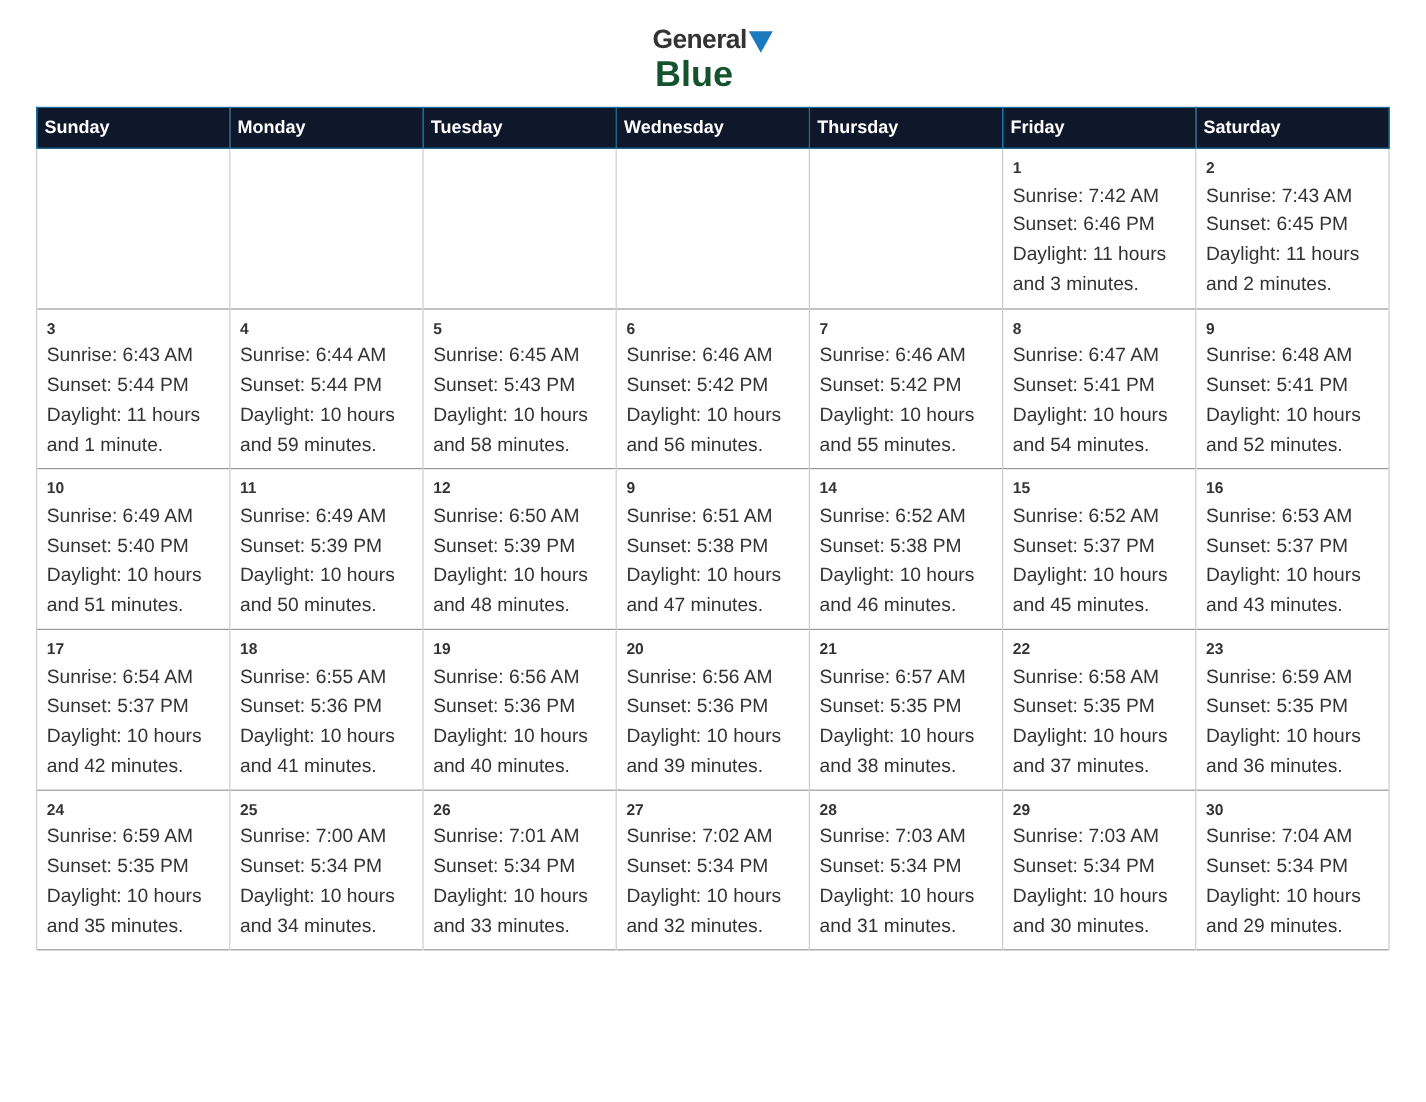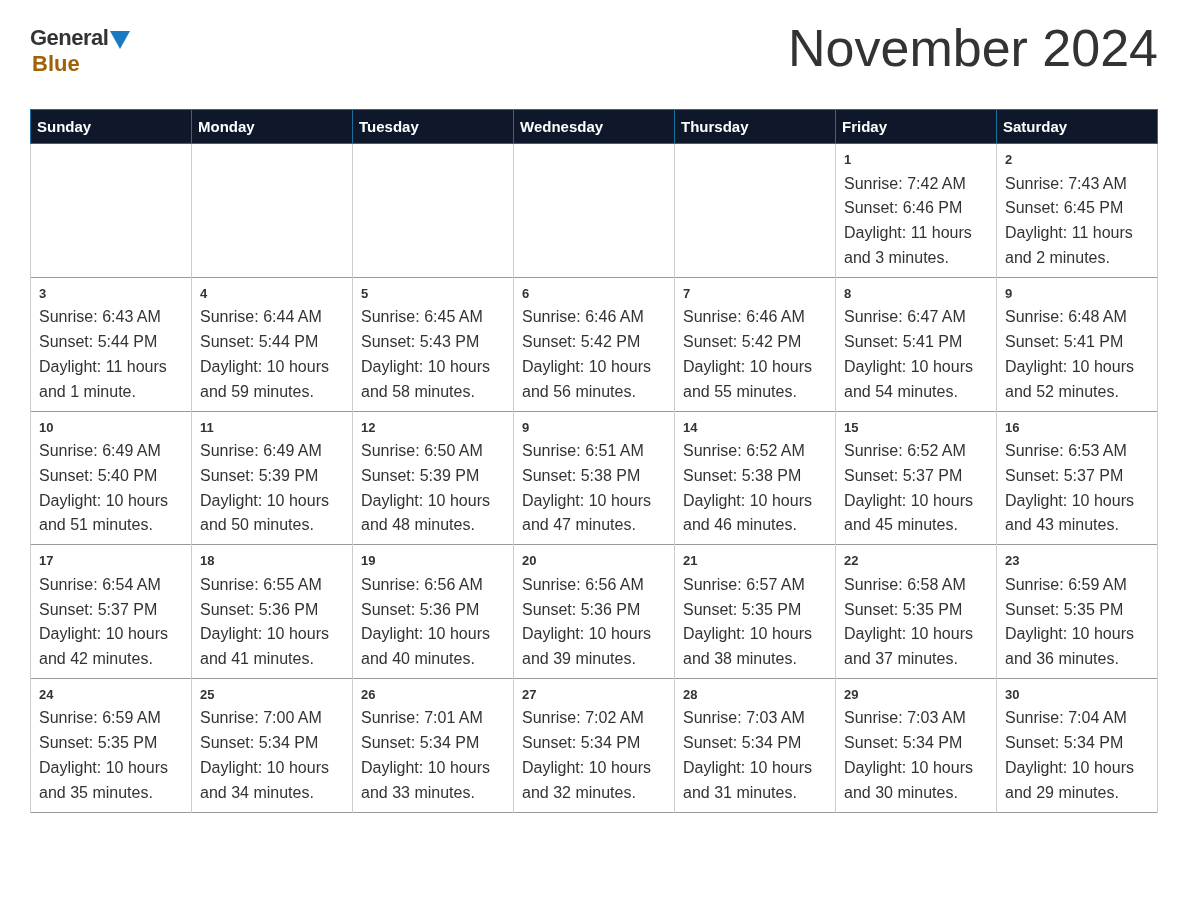--- a/index.html
+++ b/index.html
@@ -7,22 +7,23 @@
       font-family: Arial, sans-serif;
       background: #fff;
       color: #333;
       width: 1188px;
       min-height: 918px;
       padding: 20px 30px;
     }
     .header-area {
       display: flex;
       justify-content: space-between;
-      align-items: flex-end;
-      margin-bottom: 32px;
+      align-items: center;
+      margin-bottom: 9px;
+      flex-direction: column;
     }
     .logo {
       display: flex;
       flex-direction: column;
       align-items: flex-start;
     }
     .logo-top {
       display: flex;
       align-items: center;
     }
@@ -35,23 +36,23 @@
     .logo-arrow {
       width: 0;
       height: 0;
       border-left: 10px solid transparent;
       border-right: 10px solid transparent;
       border-top: 18px solid #1a7abf;
       margin-left: 2px;
       margin-top: 4px;
     }
     .logo-blue {
-      font-size: 22px;
-      font-weight: bold;
-      color: #a16207;
+      font-size: 30px;
+      font-weight: bold;
+      color: #14532d;
       margin-left: 2px;
     }
     .title-area {
       text-align: right;
     }
     .calendar-title {
       font-size: 52px;
       font-weight: normal;
       color: #333;
       line-height: 1.1;
@@ -107,21 +108,20 @@
 
 <div class="header-area">
   <div class="logo">
     <div class="logo-top">
       <span class="logo-general">General</span>
       <div class="logo-arrow"></div>
     </div>
     <span class="logo-blue">Blue</span>
   </div>
   <div class="title-area">
-    <div class="calendar-title">November 2024</div>
   </div>
 </div>
 
 <table>
   <thead>
     <tr>
     <th>Sunday</th>
         <th>Monday</th>
         <th>Tuesday</th>
         <th>Wednesday</th>

